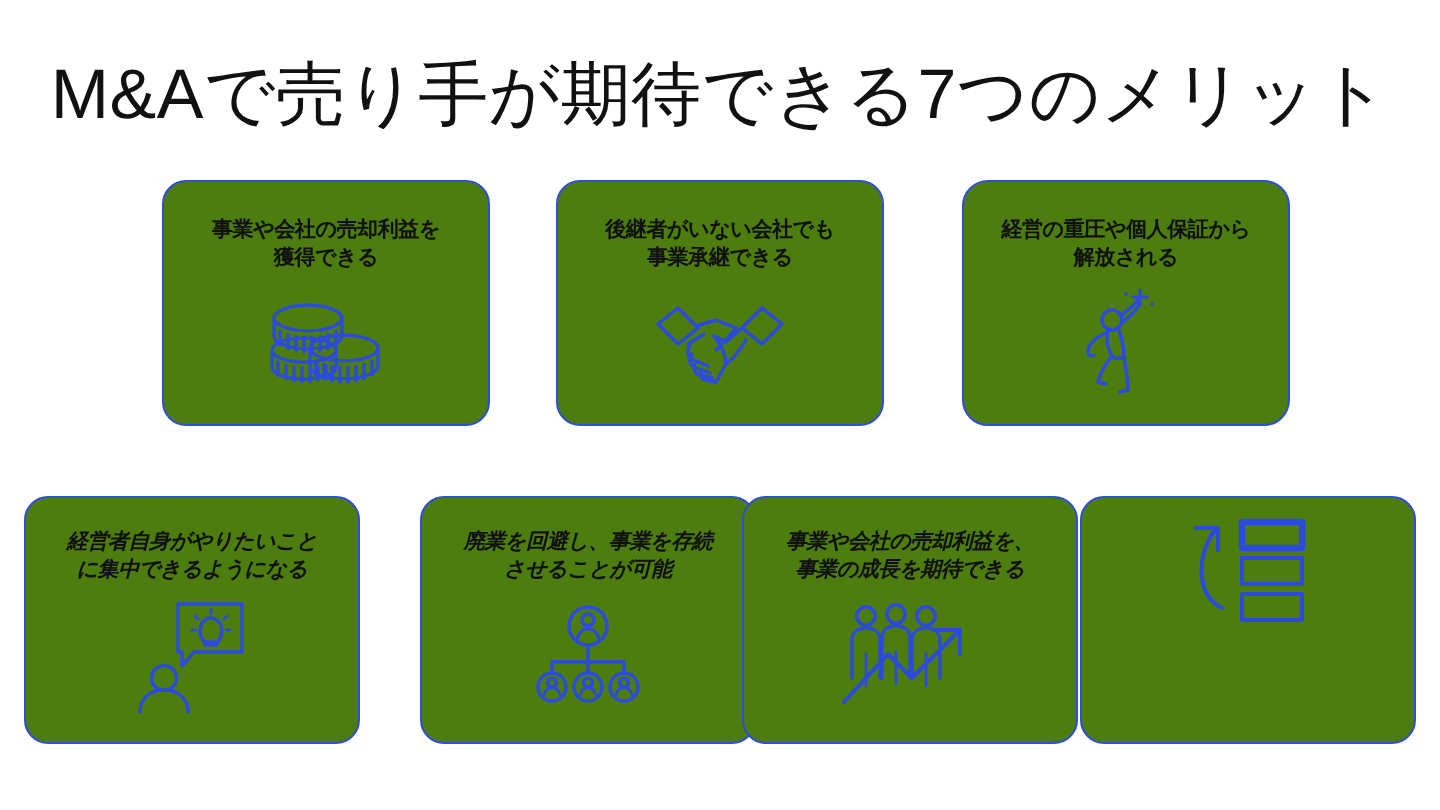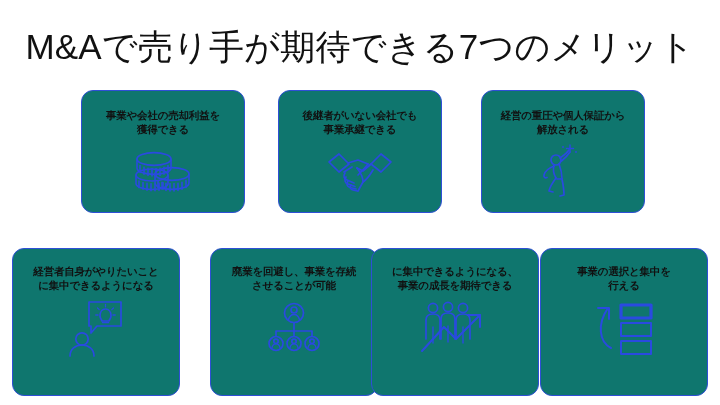--- a/index.html
+++ b/index.html
@@ -25,21 +25,21 @@
     font-size: 35px;
     font-weight: 400;
     color: #111111;
     letter-spacing: 0.2px;
     white-space: nowrap;
   }
 
   .card {
     position: absolute;
     box-sizing: border-box;
-    background: #0f766e;
+    background: #4d7c0f;
     border: 1.6px solid #2f4fd6;
     border-radius: 12px;
     display: flex;
     flex-direction: column;
     align-items: center;
   }
 
   .card-label {
     width: 100%;
     box-sizing: border-box;
@@ -60,24 +60,24 @@
   }
   .row-top .icon-wrap {
     margin-top: 7px;
     height: 56px;
     display: flex;
     align-items: center;
     justify-content: center;
   }
   #card-1 { left: 81px; }
   #card-2 { left: 278px; }
-  #card-3 { left: 481px; }
+  #card-3 { left: 481px; border-radius: 13px; }
 
   
-  .row-bottom { top: 248px; width: 168px; height: 148px; }
+  .row-bottom { top: 248px; width: 168px; height: 124px; font-style: italic; }
   .row-bottom .card-label {
     margin-top: 15px;
     padding: 0 6px;
     font-size: 10.5px;
   }
   .row-bottom .icon-wrap {
     margin-top: 6px;
     height: 58px;
     display: flex;
     align-items: center;
@@ -209,21 +209,21 @@
       <circle cx="30" cy="39.3" r="2.2"></circle>
       <path d="M26 45.5 C26.7 42.8 28.2 41.8 30 41.8 C31.8 41.8 33.3 42.8 34 45.5" stroke-width="1.3"></path>
       <circle cx="48" cy="41.5" r="7"></circle>
       <circle cx="48" cy="39.3" r="2.2"></circle>
       <path d="M44 45.5 C44.7 42.8 46.2 41.8 48 41.8 C49.8 41.8 51.3 42.8 52 45.5" stroke-width="1.3"></path>
     </svg>
   </div>
 </div>
 
 <div class="card row-bottom" id="card-6">
-  <div class="card-label">に集中できるようになる、
+  <div class="card-label">事業や会社の売却利益を、
 事業の成長を期待できる</div>
   <div class="icon-wrap">
     <svg width="74" height="54" viewBox="0 0 74 54" fill="none" stroke="#2a4ae0" stroke-width="1.7" stroke-linejoin="round" stroke-linecap="round">
 
       <circle cx="15" cy="7" r="4.6"></circle>
       <path d="M8 38 V19 C8 15 11 13 15 13 C19 13 22 15 22 19 V38"></path>
       <path d="M15 26 V42" stroke-width="1.4"></path>
 
       <circle cx="30" cy="6" r="4.6"></circle>
       <path d="M23 38 V18 C23 14 26 12 30 12 C34 12 37 14 37 18 V38"></path>
@@ -233,22 +233,20 @@
       <path d="M38 38 V19 C38 15 41 13 45 13 C49 13 52 15 52 19 V38"></path>
       <path d="M45 26 V42" stroke-width="1.4"></path>
 
       <path d="M4 50 L26 26 L38 38 L62 14" stroke-width="2"></path>
       <path d="M50 14 H62 V26" stroke-width="2"></path>
     </svg>
   </div>
 </div>
 
 <div class="card row-bottom" id="card-7">
-  <div class="card-label">事業の選択と集中を
-行える</div>
   <div class="icon-wrap">
     <svg width="62" height="52" viewBox="0 0 62 52" fill="none" stroke="#2a4ae0" stroke-width="1.8" stroke-linejoin="round" stroke-linecap="round">
 
       <path d="M18 46 C6 40 4 22 15 6" stroke-width="2"></path>
       <path d="M5 6 H16 V17" stroke-width="2"></path>
 
       <rect x="28" y="3" width="30" height="13" stroke-width="3.2"></rect>
 
       <rect x="28" y="21" width="30" height="13" stroke-width="2"></rect>
 

